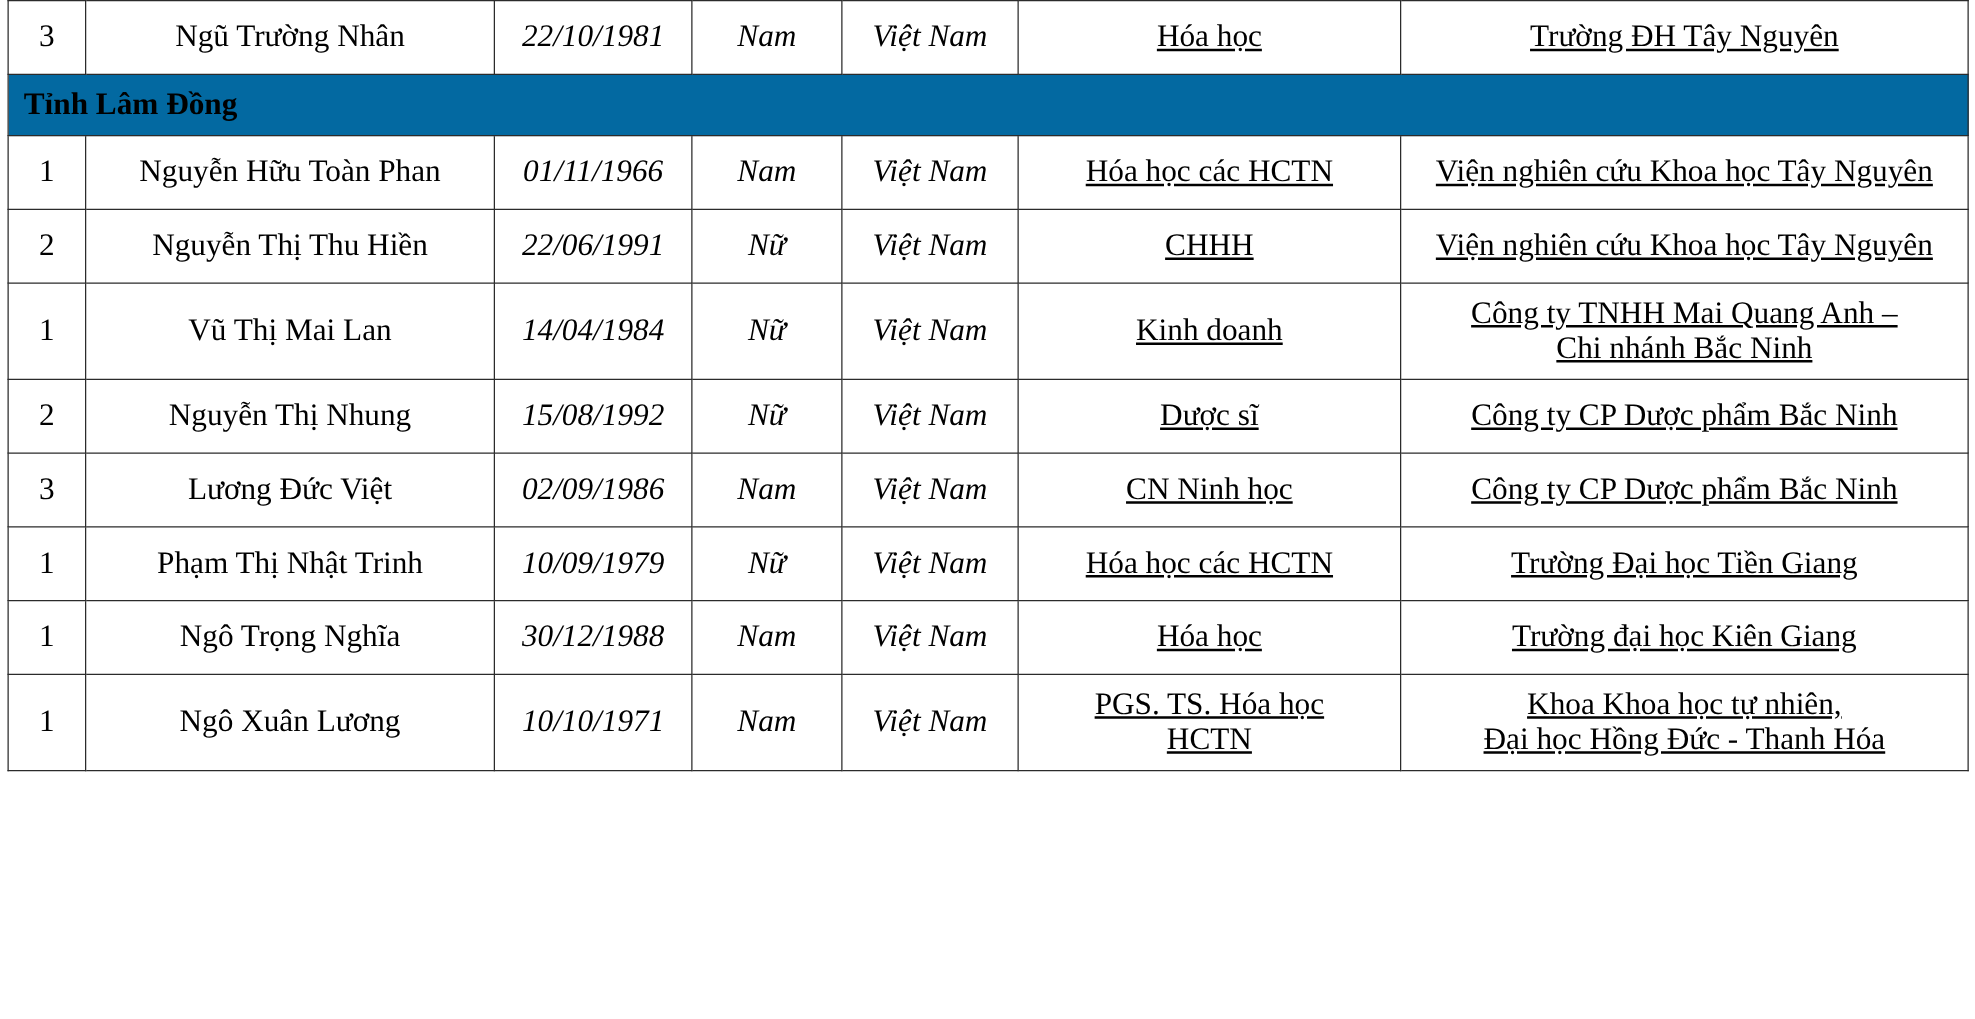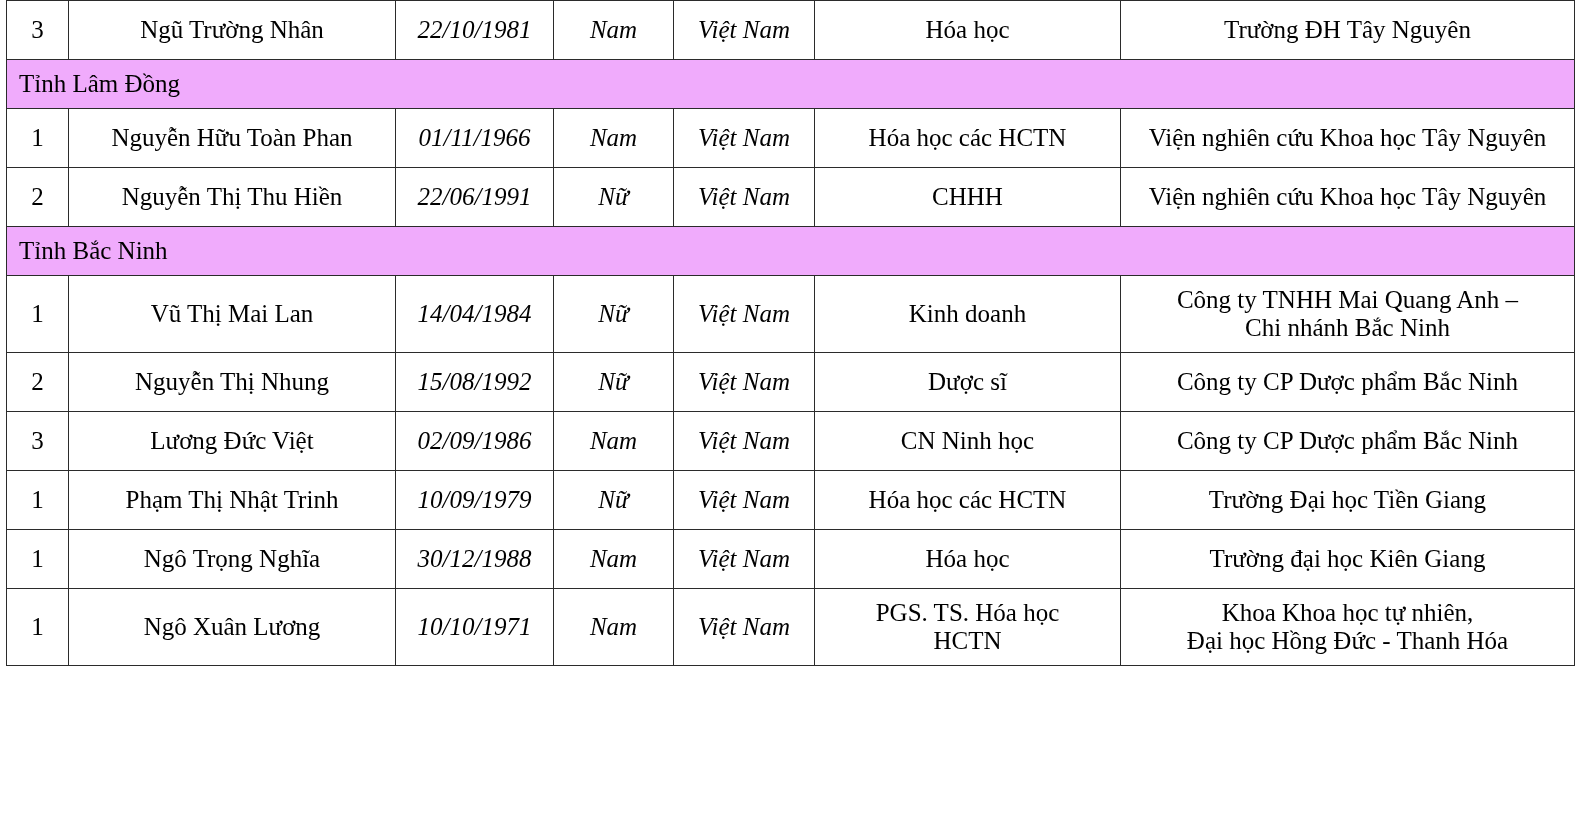--- a/index.html
+++ b/index.html
@@ -39,26 +39,26 @@
   col.c-name  { width: 327px; }
   col.c-dob   { width: 158px; }
   col.c-sex   { width: 120px; }
   col.c-nat   { width: 141px; }
   col.c-field { width: 306px; }
   col.c-org   { width: 454px; }
 
   td.stt { text-align: center; }
   td.name { text-align: left; padding-left: 14px; }
   td.dob, td.sex, td.nat { text-align: center; font-style: italic; }
-  td.field, td.org { text-align: center; }
+  td.field, td.org { text-align: center; text-decoration: underline; }
 
   tr.group td {
-    background: #f0abfc;
+    background: #0369a1;
     text-align: left;
-    font-weight: normal;
+    font-weight: bold;
     padding-left: 12px;
     font-size: 25px;
     height: 42px;
   }
   tr.data td { height: 52px; }
   tr.data.tall td { height: 70px; }
   .two-line { display: block; line-height: 1.12; }
 </style>
 </head>
 <body>
@@ -103,23 +103,20 @@
       <tr class="data">
         <td class="stt">2</td>
         <td class="name">Nguyễn Thị Thu Hiền</td>
         <td class="dob">22/06/1991</td>
         <td class="sex">Nữ</td>
         <td class="nat">Việt Nam</td>
         <td class="field">CHHH</td>
         <td class="org">Viện nghiên cứu Khoa học Tây Nguyên</td>
       </tr>
 
-      <tr class="group">
-        <td colspan="7">Tỉnh Bắc Ninh</td>
-      </tr>
 
       <tr class="data tall">
         <td class="stt">1</td>
         <td class="name">Vũ Thị Mai Lan</td>
         <td class="dob">14/04/1984</td>
         <td class="sex">Nữ</td>
         <td class="nat">Việt Nam</td>
         <td class="field">Kinh doanh</td>
         <td class="org">
           <span class="two-line">Công ty TNHH Mai Quang Anh –</span>

